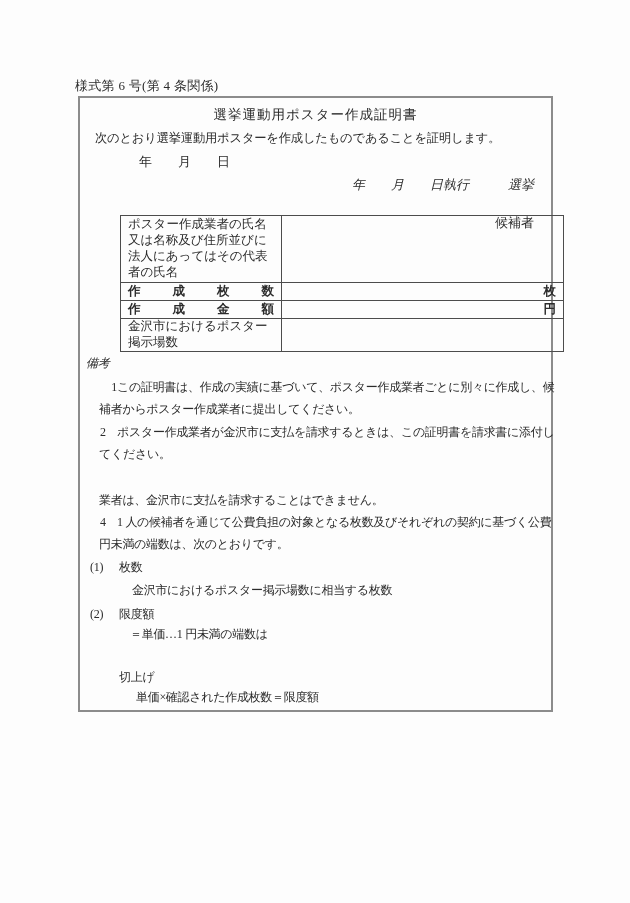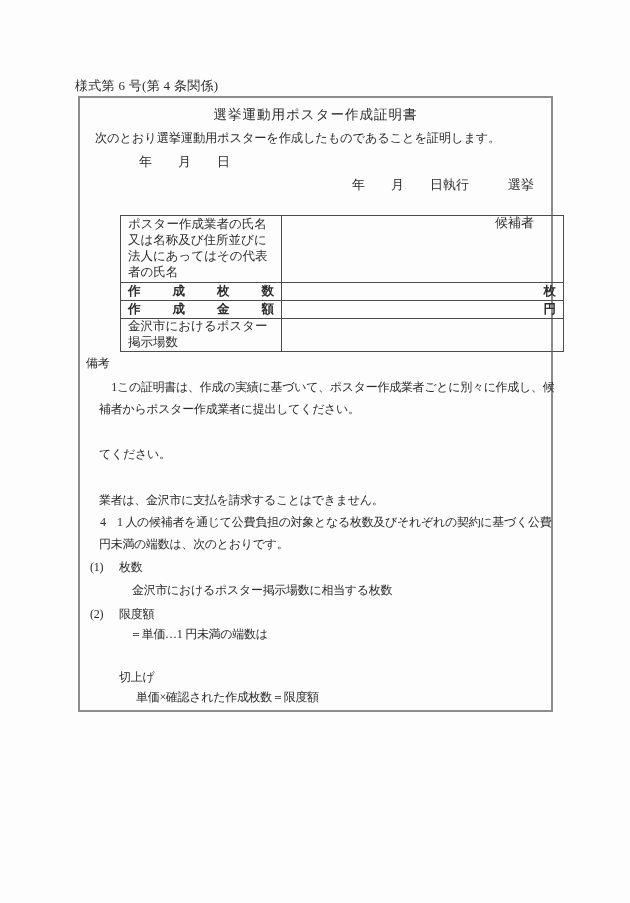--- a/index.html
+++ b/index.html
@@ -13,21 +13,21 @@
   }
   .page{position:absolute;left:0;top:0;width:630px;height:903px;background:#fdfdfd;}
   .form-label{position:absolute;left:75px;top:77px;font-size:13px;letter-spacing:.3px;}
   .outer-box{
     position:absolute;left:78px;top:96px;width:471px;height:612px;
     border:2px solid #8c8c8c;background:transparent;
   }
   .title{position:absolute;left:0;top:8px;width:100%;text-align:center;font-size:13.5px;letter-spacing:1px;}
   .statement{position:absolute;left:15px;top:32px;font-size:12.3px;letter-spacing:-0.2px;white-space:nowrap;}
   .date-line{position:absolute;left:59px;top:55px;font-size:13px;white-space:pre;}
-  .election-line{position:absolute;right:17px;top:78px;font-size:13px;white-space:pre;text-align:right;}
+  .election-line{position:absolute;right:17px;top:78px;font-size:13px;white-space:pre;text-align:right;font-style:italic;}
   .candidate{position:absolute;right:17px;top:116px;font-size:13px;}
   table.info-table{
     position:absolute;left:16px;top:117px;width:443px;
     border-collapse:collapse;table-layout:fixed;
     font-size:12.5px;
     margin-left:24px;
   }
   table.info-table td{
     border:1px solid #4c4c4c;
     padding:0 7px;
@@ -97,25 +97,26 @@
       <tr class="r-med">
         <td class="lbl-multi">
           <div>金沢市におけるポスター</div>
           <div>掲示場数</div>
         </td>
         <td class="val"></td>
       </tr>
     </tbody>
       </table>
 
-    <div class="note-line" style="left:6px;top:258px;">備考</div>
+    <div class="note-line" style="left:6px;top:258px;font-style:italic;">備考</div>
 
     <div class="note-line" style="left:20px;top:282px;text-align:right;"><span class="num">1</span><span>この証明書は、作成の実績に基づいて、ポスター作成業者ごとに別々に作成し、候</span></div>
     <div class="note-line" style="left:19px;top:304px;">補者からポスター作成業者に提出してください。</div>
 
+    <div class="note-line" style="left:20px;top:327px;"><span class="num">2</span><span>ポスター作成業者が金沢市に支払を請求するときは、この証明書を請求書に添付し</span></div>
     <div class="note-line" style="left:19px;top:349px;">てください。</div>
 
     <div class="note-line" style="left:19px;top:395px;">業者は、金沢市に支払を請求することはできません。</div>
 
     <div class="note-line" style="left:20px;top:417px;"><span class="num">4</span><span>1 人の候補者を通じて公費負担の対象となる枚数及びそれぞれの契約に基づく公費</span></div>
     <div class="note-line" style="left:19px;top:439px;">円未満の端数は、次のとおりです。</div>
 
     <div class="note-line" style="left:10px;top:462px;"><span class="subnum">(1)</span><span>枚数</span></div>
     <div class="note-line" style="left:52px;top:485px;">金沢市におけるポスター掲示場数に相当する枚数</div>
 

